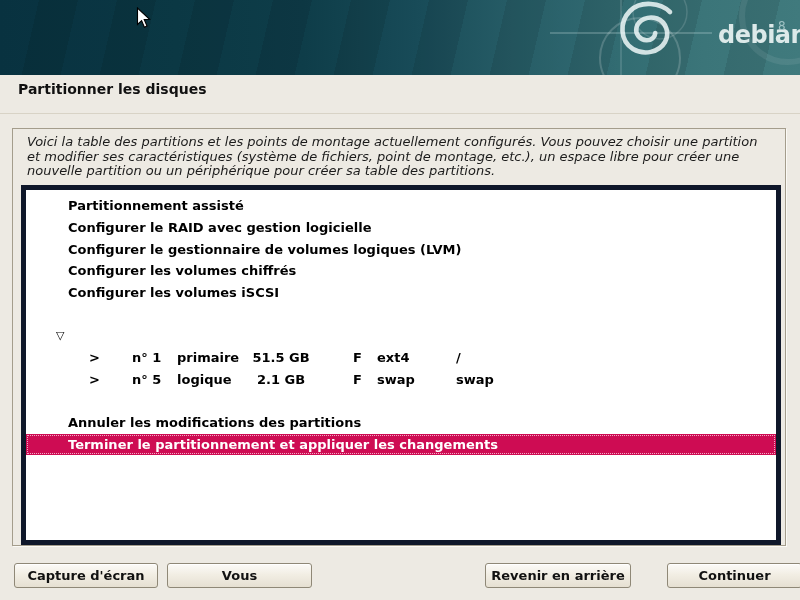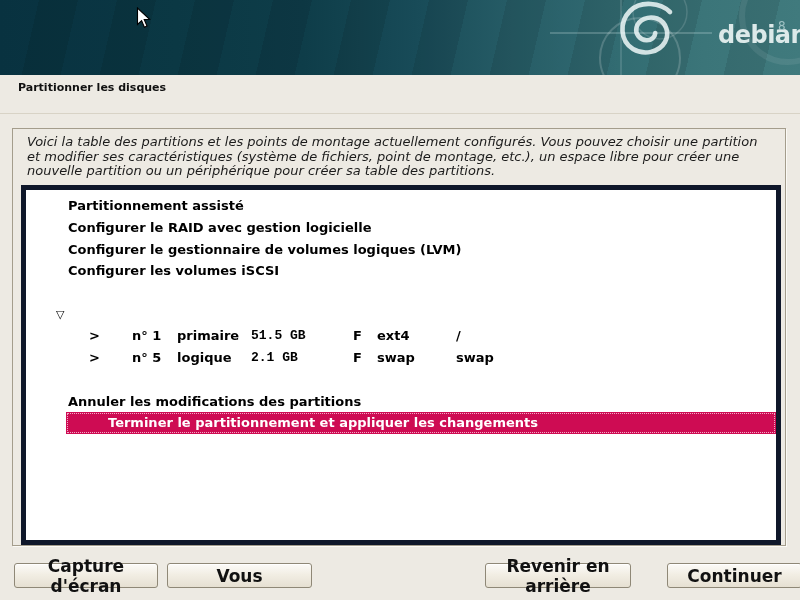--- a/index.html
+++ b/index.html
@@ -29,21 +29,21 @@
   }
   .brand-version {
     position:absolute; left:778px; top:19px;
     font-size:12px; color:#9FC2C4;
   }
   .cursor { position:absolute; left:136px; top:7px; }
 
   
   .page-title {
     position:absolute; left:18px; top:81px;
-    font-size:11px; font-weight:bold; color:#111;
+    font-size:14px; font-weight:bold; color:#111;
   }
   .title-divider {
     position:absolute; left:0; top:113px; width:800px; height:1px;
     background:#D8D3C6;
   }
 
   
   .frame {
     position:absolute; left:12px; top:128px; width:774px; height:418px;
     border:1px solid #A49D8C;
@@ -62,40 +62,40 @@
   
   .row {
     height:21.7px; display:flex; align-items:center;
     font-size:13px; font-weight:bold; color:#000;
     white-space:nowrap;
   }
   .row-action { padding-left:42px; }
   .row-disk   { padding-left:30px; }
   .row-selected {
     background:#CE0C53; color:#FFFFFF;
-    outline:1px dotted #F2A9C6; outline-offset:-2px;margin-left:40px;
+    outline:1px dotted #F2A9C6; outline-offset:-2px;
   }
   .expander { width:15px; font-size:11px; flex:none; }
   .disk-label { flex:none; }
   .row-part { padding-left:63px; }
   .row-part span { flex:none; }
   .c-arrow { width:43px; }
   .c-num   { width:45px; }
   .c-type  { width:74px; }
-  .c-size  { width:60px; text-align:left;font-family:Liberation Mono, monospace; }
+  .c-size  { width:60px; text-align:center; }
   .c-flag  { margin-left:42px; width:24px; text-align:left; }
   .c-fs    { width:79px; }
 
   
   .btn {
     position:absolute; top:563px; height:25px;
     border:1px solid #8F8877; border-radius:3px;
     background:linear-gradient(180deg,#FCFBF8 0%,#F2EEE4 45%,#E6E0D2 100%);
     font-family:"DejaVu Sans","Liberation Sans",sans-serif;
-    font-size:17px; font-weight:bold; color:#111;
+    font-size:13px; font-weight:bold; color:#111;
     display:flex; align-items:center; justify-content:center;
     box-shadow:inset 0 1px 0 #FFFFFF;
     cursor:default;
   }
   .btn-screenshot { left:14px;  width:144px; }
   .btn-help       { left:167px; width:145px; }
   .btn-back       { left:485px; width:146px; }
   .btn-continue   { left:667px; width:135px; }
 </style>
 </head>
@@ -137,20 +137,23 @@
     <div class="row row-action">
       <span>Partitionnement assisté</span>
     </div>
     <div class="row row-action">
       <span>Configurer le RAID avec gestion logicielle</span>
     </div>
     <div class="row row-action">
       <span>Configurer le gestionnaire de volumes logiques (LVM)</span>
     </div>
     <div class="row row-action">
+      <span>Configurer les volumes chiffrés</span>
+    </div>
+    <div class="row row-action">
       <span>Configurer les volumes iSCSI</span>
     </div>
 
     <div class="row"></div>
 
     <div class="row row-disk">
       <span class="expander">▽</span>
     </div>
 
     <div class="row row-part">

